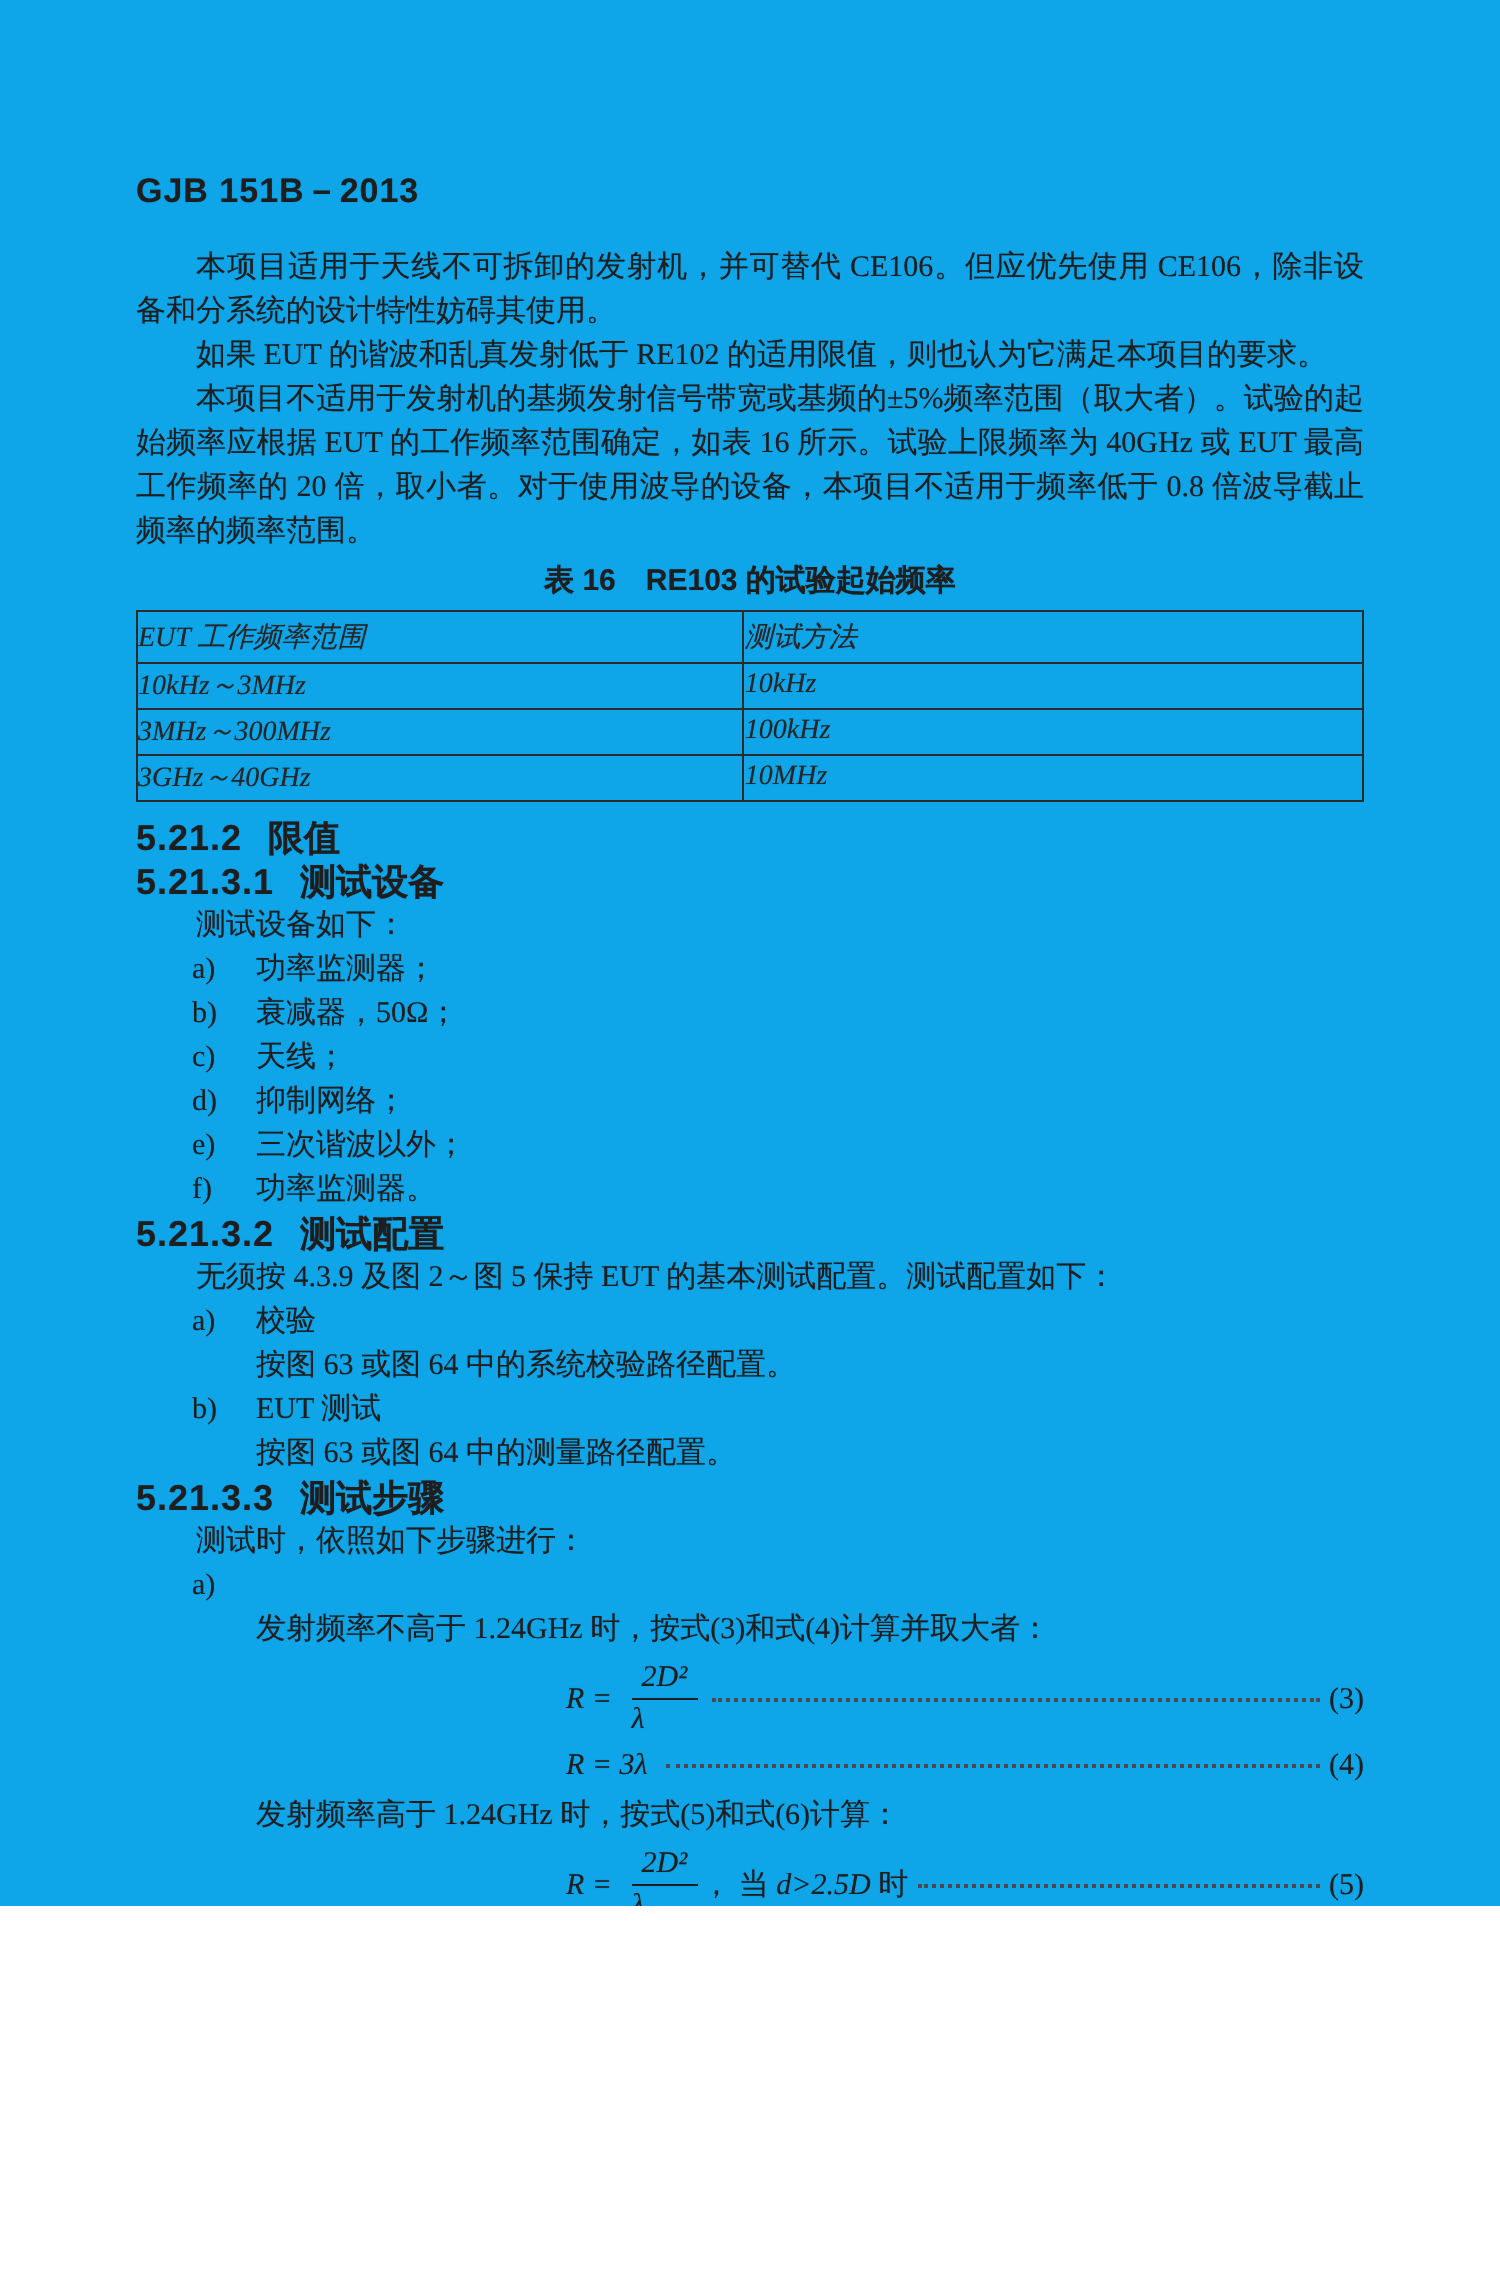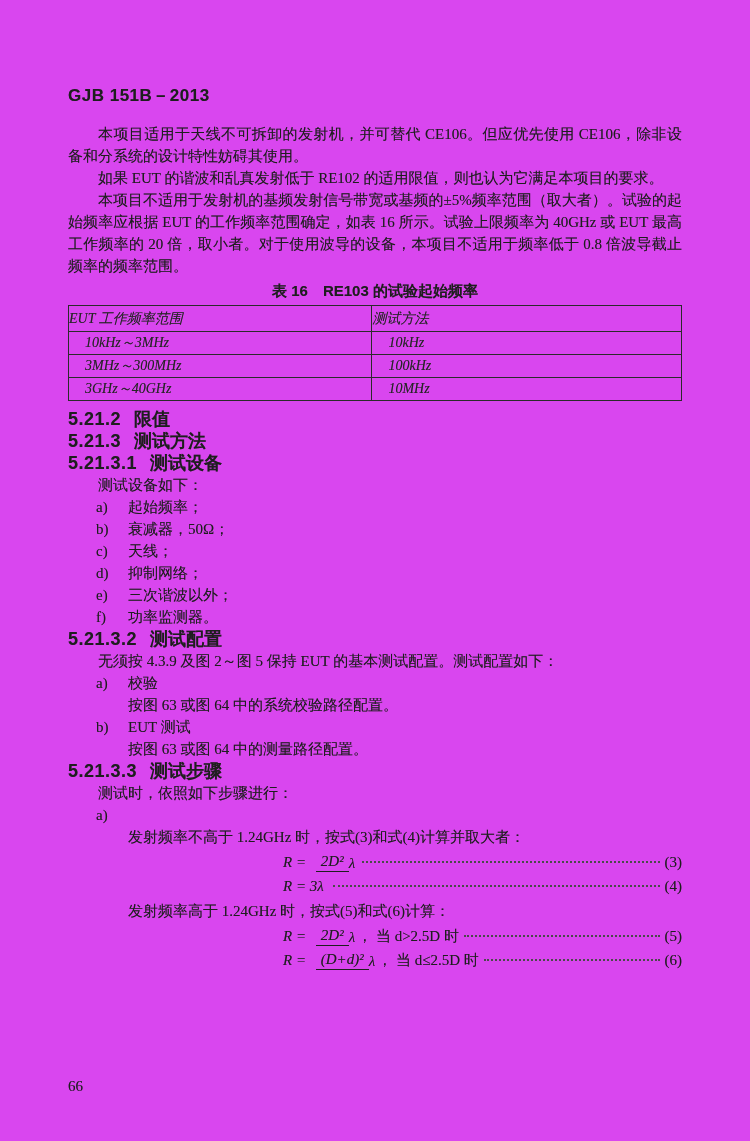--- a/index.html
+++ b/index.html
@@ -1,20 +1,20 @@
 <!DOCTYPE html>
 <html lang="zh"><head>
 <meta charset="utf-8">
 <style>
   * { margin:0; padding:0; box-sizing:border-box; }
   html,body { background:#ffffff; }
   .page {
     position:relative;
-    width:750px; height:1141px;
-    background:#d946ef;
+    width:750px; height:953px;
+    background:#0ea5e9;
     font-family:"Liberation Serif","DejaVu Serif",serif;
     color:#1e1e1e;
     overflow:hidden;
     text-shadow:0 0 0.4px rgba(30,30,30,0.45);
   }
   .content { position:absolute; top:84px; left:68px; width:614px; }
 
   .doc-header {
     font-family:"Liberation Sans","DejaVu Sans",sans-serif;
     font-weight:bold; font-size:17px; letter-spacing:0.5px;
@@ -34,40 +34,40 @@
     font-family:"Liberation Sans","DejaVu Sans",sans-serif;
     font-weight:bold; font-size:15px; line-height:20px;
     text-align:center; margin:4px 0;
   }
   table.freq-table { width:100%; border-collapse:collapse; margin-bottom:7px; }
   .freq-table th, .freq-table td {
     border:1.5px solid #2b2b2b; text-align:left;
     font-size:14px; font-weight:normal; color:#262626;font-style:italic;
   }
   .freq-table th { height:26px; }
-  .freq-table td { height:23px;padding-left:16px; }
+  .freq-table td { height:23px; }
   .freq-table col.c1 { width:49.5%; }
 
   .li { display:flex; line-height:22px; font-size:15px; padding-left:28px; }
   .li .li-label { width:32px; flex:none; }
   .sub-line { padding-left:60px; line-height:22px; font-size:15px; }
 
   .formula-row {
     display:flex; align-items:center;
     margin:4px 0; padding-left:215px;
     font-size:15px; line-height:20px;
   }
   .f-math { display:flex; align-items:center; font-style:italic; }
   .f-lhs { margin-right:4px; white-space:pre; }
-  .frac { display:inline-flex; flex-direction:row; align-items:flex-end; margin:0 2px; }
+  .frac { display:inline-flex; flex-direction:column; align-items:flex-start; margin:0 2px; }
   .frac .num { padding:0 5px 1px; border-bottom:1px solid #1e1e1e; line-height:18px; }
   .frac .den { line-height:18px; padding-top:1px; }
   .f-cond { display:flex; align-items:center; font-style:normal; }
   .f-cond .cond-pre, .f-cond .cond-post { white-space:pre; }
-  .f-cond .cond-expr { }
+  .f-cond .cond-expr { font-style:italic; }
   .leader { flex:1; height:0; border-bottom:2px dotted #4a4a4a; margin:0 5px; }
   .f-number { flex:none; }
 
   .page-number {
     position:absolute; left:68px; top:1078px;
     font-size:15px; color:#1e1e1e;
   }
 </style>
 </head>
 <body>
@@ -107,31 +107,28 @@
           <td>3GHz～40GHz</td>
           <td>10MHz</td>
         </tr>
       </tbody>
     </table>
 
     <div class="heading">
       <span class="h-num">5.21.2</span><span>限值</span>
     </div>
 
-    <div class="heading">
-      <span class="h-num">5.21.3</span><span>测试方法</span>
-    </div>
 
     <div class="heading">
       <span class="h-num">5.21.3.1</span><span>测试设备</span>
     </div>
     <p class="body-text indent">测试设备如下：</p>
     <div class="li">
       <span class="li-label">a)</span>
-        <span>起始频率；</span>
+        <span>功率监测器；</span>
     </div>
     <div class="li">
       <span class="li-label">b)</span>
         <span>衰减器，50Ω；</span>
     </div>
     <div class="li">
       <span class="li-label">c)</span>
         <span>天线；</span>
     </div>
     <div class="li">

